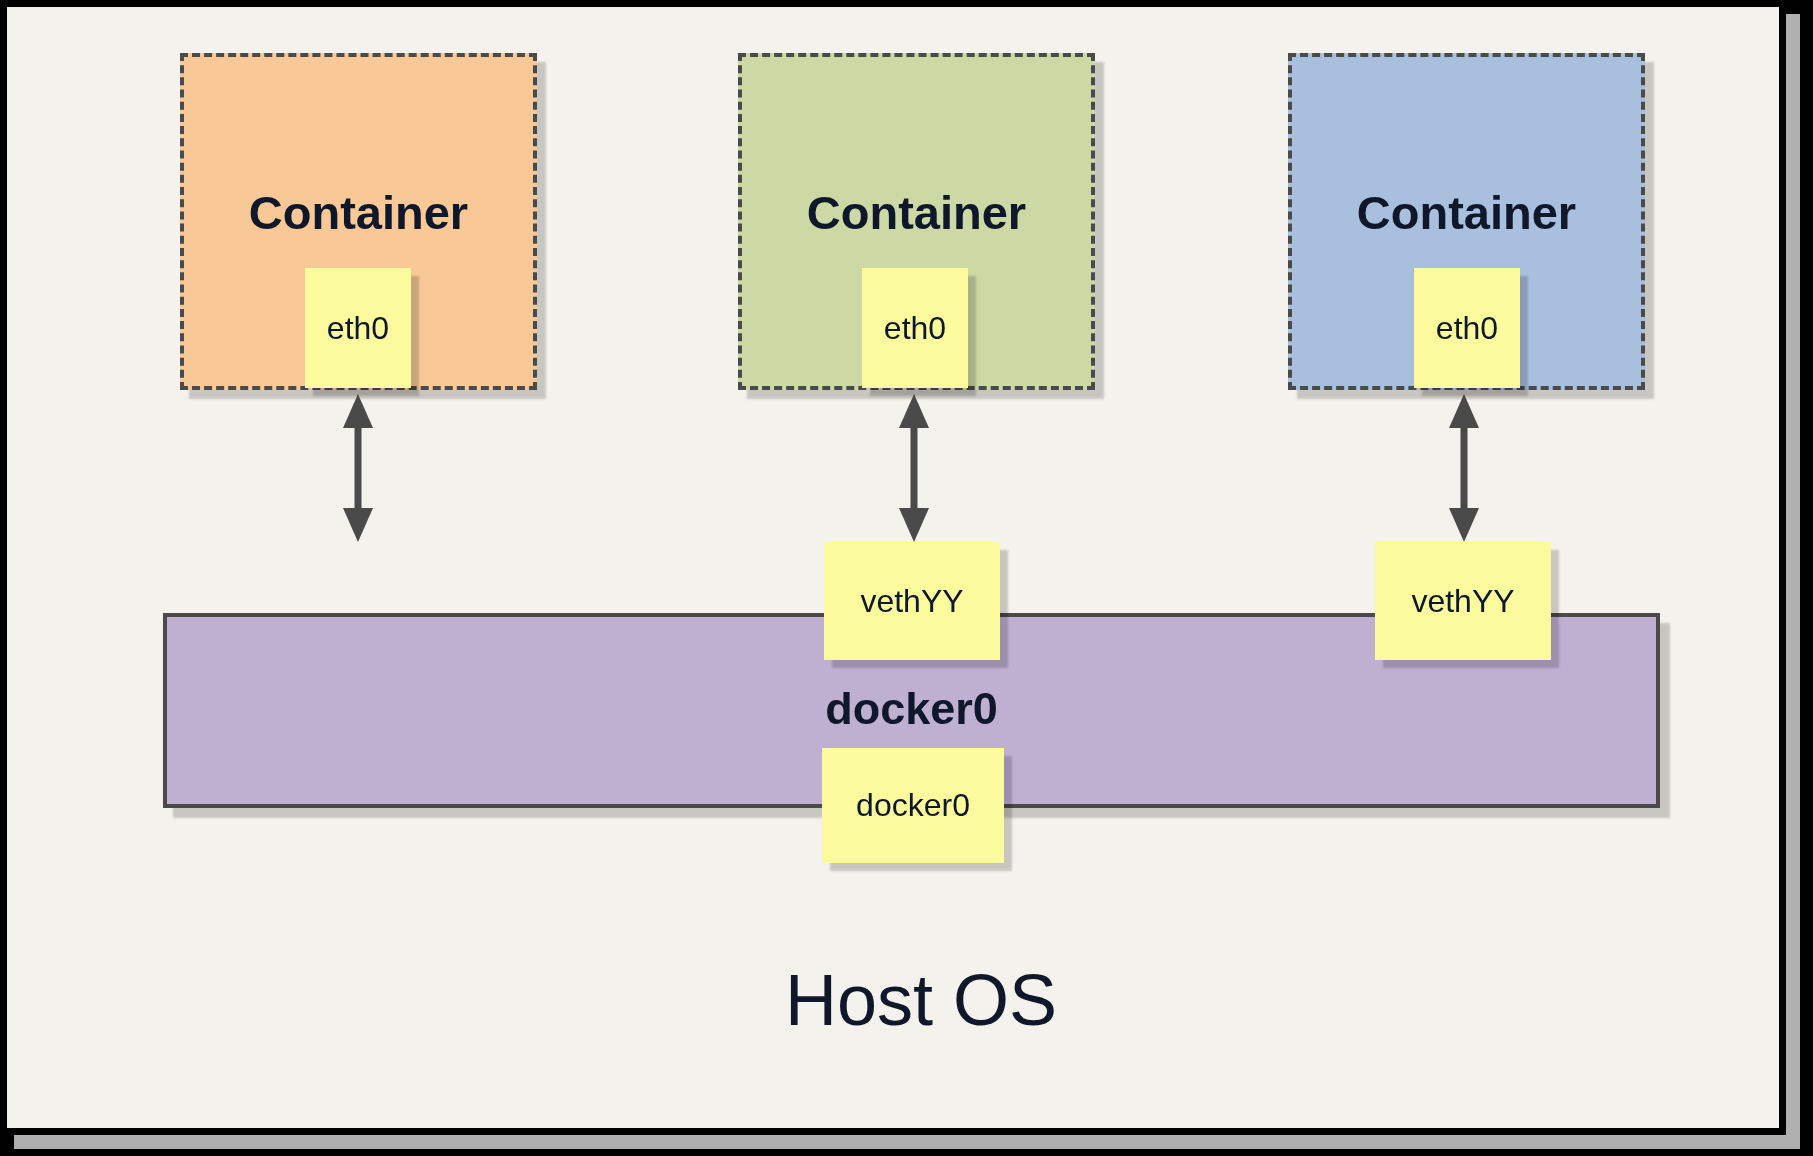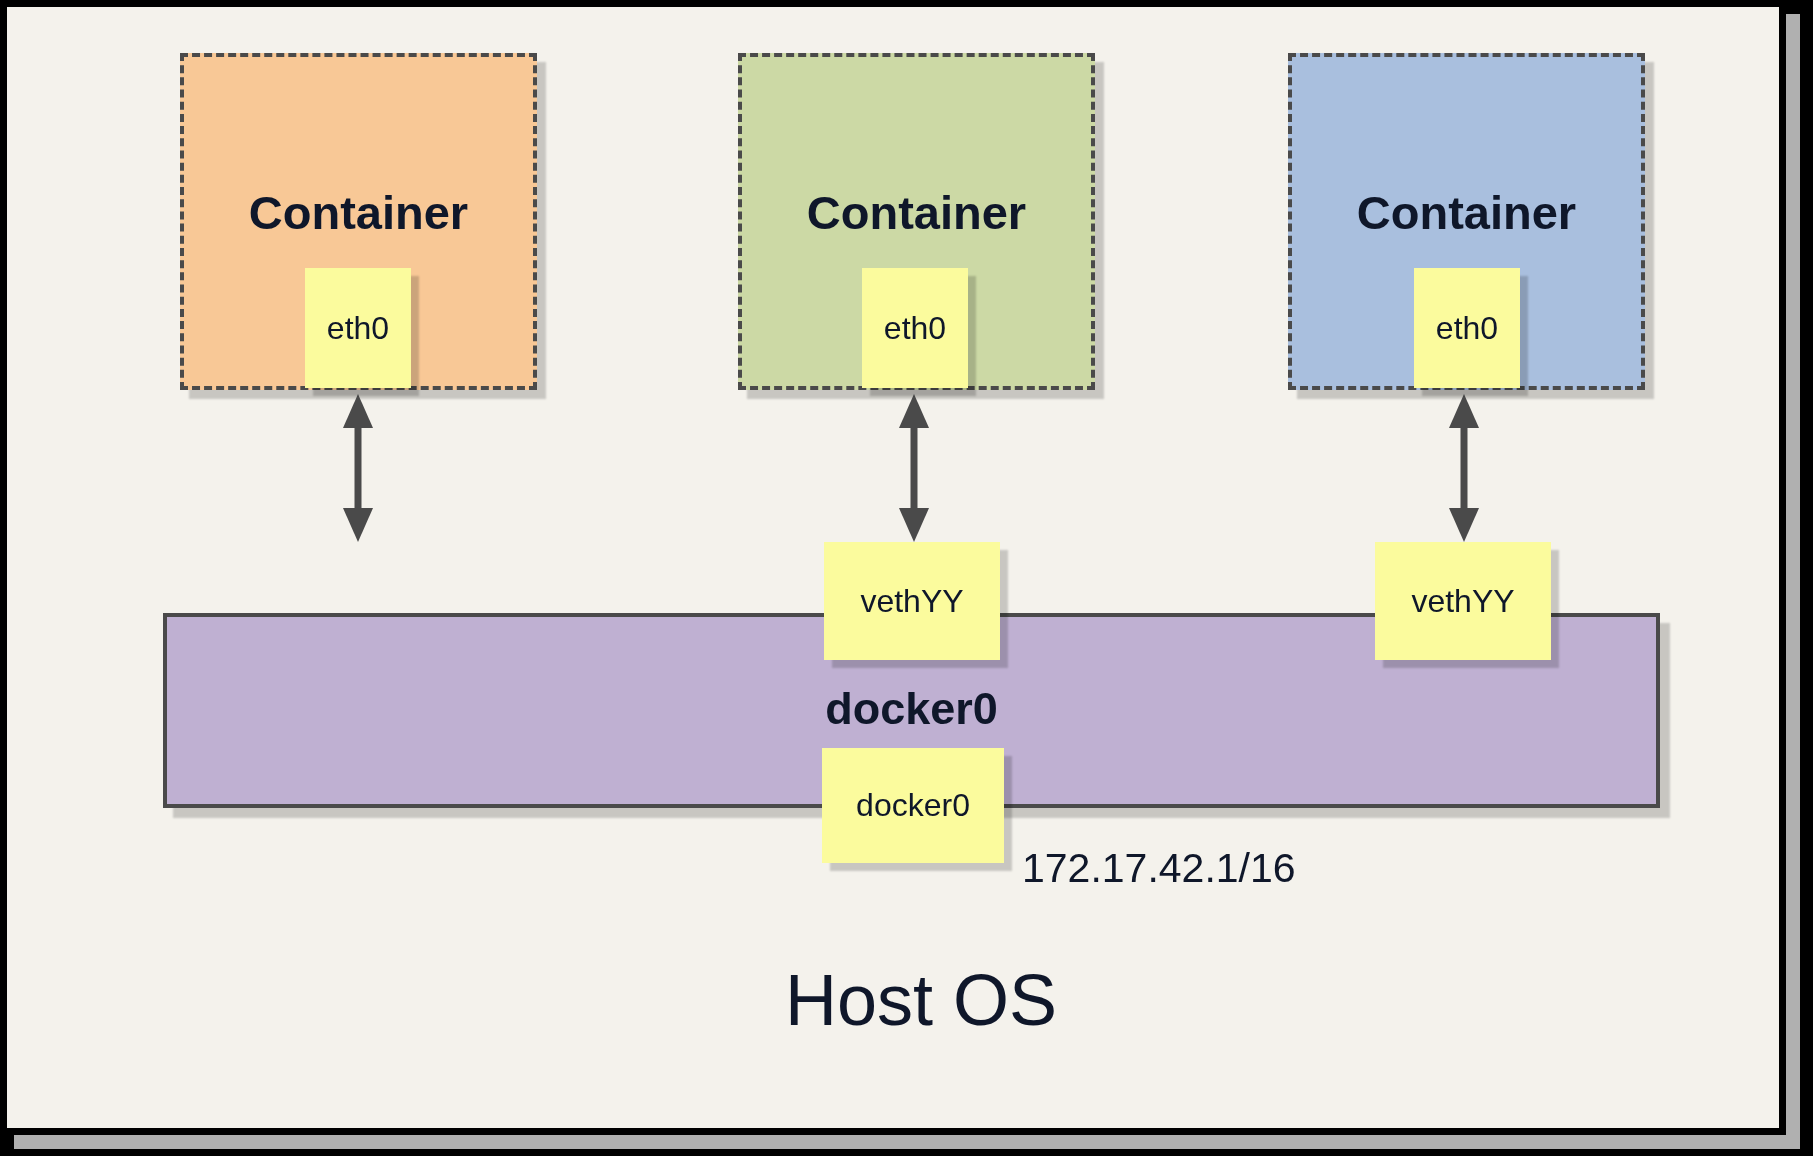--- a/index.html
+++ b/index.html
@@ -138,18 +138,17 @@
       <span>vethYY</span>
     </div>
     <div class="port veth-port c2" style="background-color: rgb(251, 251, 157);">
       <span>vethYY</span>
     </div>
 
     <div class="port docker-port" style="background-color: rgb(251, 251, 157);">
       <span>docker0</span>
     </div>
 
-    <div class="bridge-ip">172.17.42.1/16</div>
 
     <div class="host-title">Host OS</div>
 
   </div>
 </div>
 
 </body></html>

